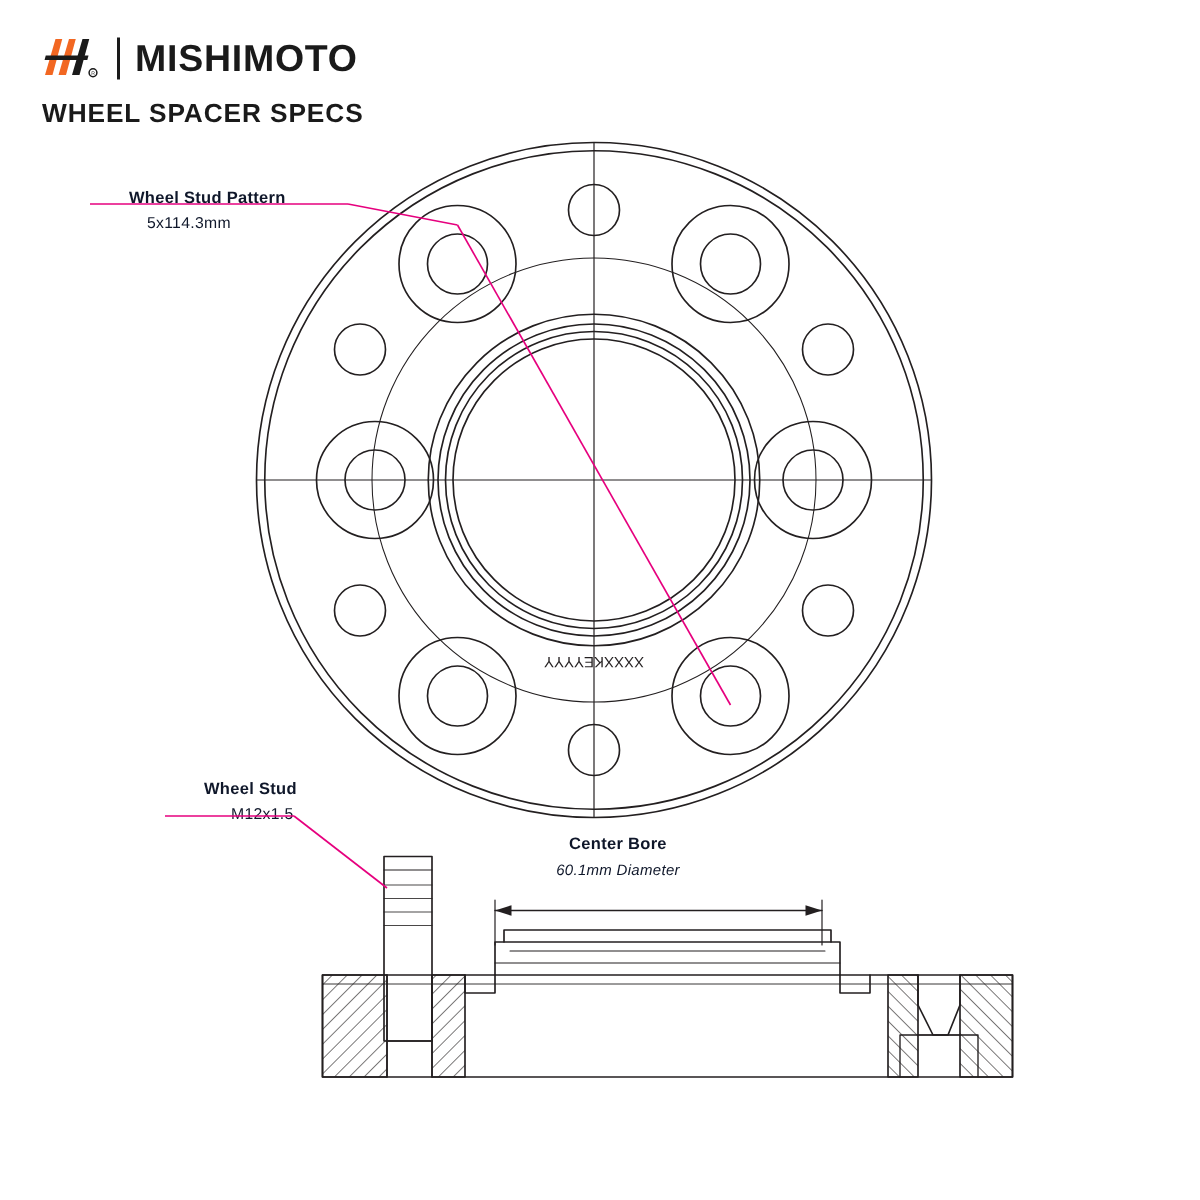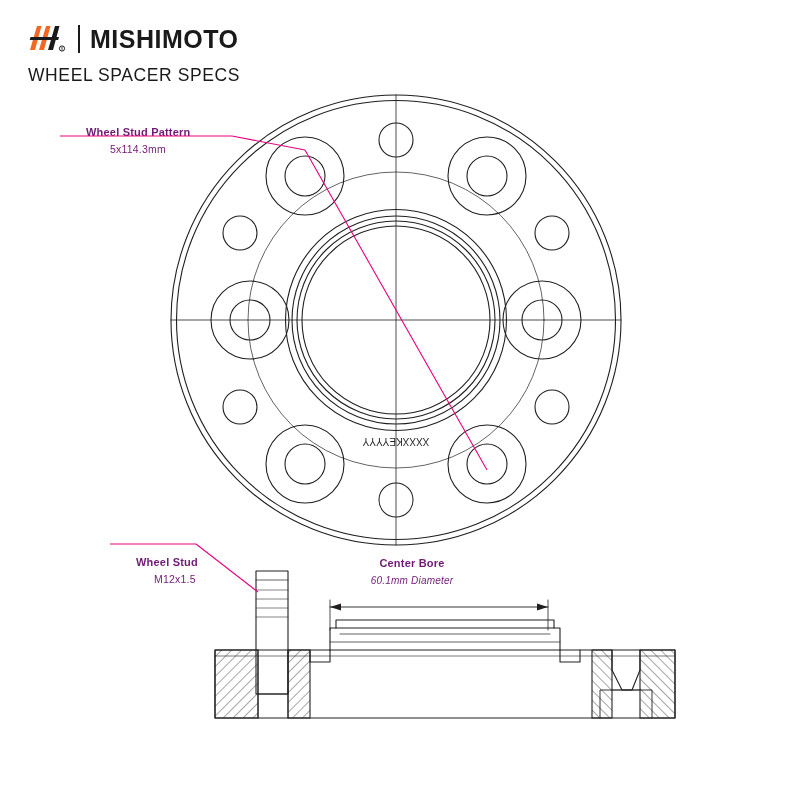--- a/index.html
+++ b/index.html
@@ -48,46 +48,46 @@
   .brand-name {
     font-size: 25px;
     font-weight: bold;
     letter-spacing: 0.5px;
     color: #1a1a1a;
     font-family: "Liberation Sans", sans-serif;
   }
   .subtitle {
     margin-top: 9px;
     font-size: 17.5px;
-    font-weight: normal;
+    font-weight: bold;
     letter-spacing: 0.6px;
     color: #1a1a1a;
   }
 
   
   .callout {
     position: absolute;
-    color: #701a75;
+    color: #0f172a;
   }
   .callout .c-title {
     font-size: 11px;
     font-weight: bold;
     letter-spacing: 0.2px;
     white-space: nowrap;
   }
   .callout .c-value {
     font-size: 10.5px;
     font-weight: normal;
     letter-spacing: 0.2px;
     white-space: nowrap;
     margin-top: 5px;
   }
   #callout-stud-pattern { left: 86px; top: 126px; }
-  #callout-stud-pattern .c-value { margin-left: 24px; }
-  #callout-wheel-stud { left: 136px; top: 556px; }
+  #callout-stud-pattern .c-value { margin-left: 12px; }
+  #callout-wheel-stud { left: 136px; top: 520px; }
   #callout-wheel-stud .c-value { margin-left: 18px; }
   #callout-center-bore { left: 412px; top: 557px; text-align: center; transform: translateX(-50%); }
   #callout-center-bore .c-title { font-size: 11px; }
   #callout-center-bore .c-value { font-size: 10px; margin-top: 6px; font-style: italic; }
 
   
   #drawing {
     position: absolute;
     left: 0; top: 0;
     width: 800px;

